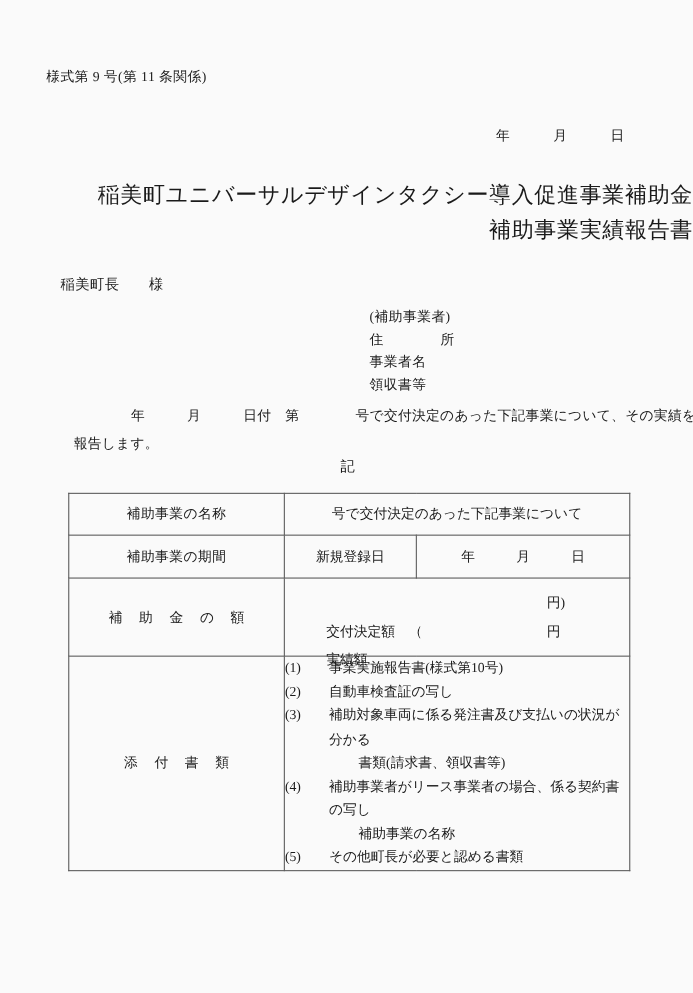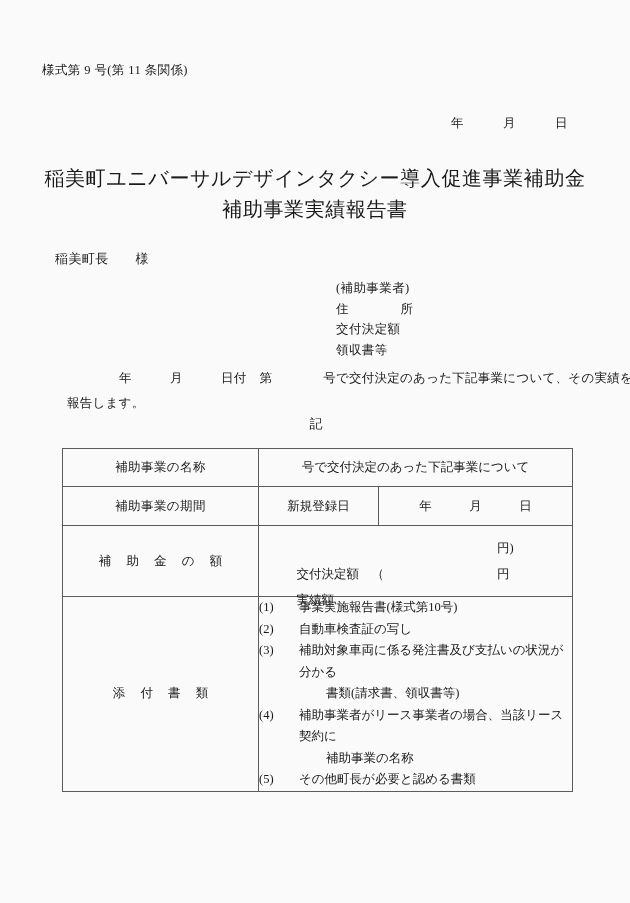--- a/index.html
+++ b/index.html
@@ -48,20 +48,21 @@
     left: 0;
     right: 0;
     top: 163px;
     text-align: center;
   }
   .title-line {
     font-size: 20px;
     line-height: 31px;
     letter-spacing: 0.6px;
     white-space: nowrap;
+    text-align: right;
   }
 
   
   .addressee {
     position: absolute;
     left: 55px;
     top: 250px;
     font-size: 13px;
     white-space: pre;
     letter-spacing: 0.4px;
@@ -197,21 +198,21 @@
   <div class="title-block">
     <div class="title-line">稲美町ユニバーサルデザインタクシー導入促進事業補助金</div>
     <div class="title-line">補助事業実績報告書</div>
   </div>
 
   <div class="addressee">稲美町長　　様</div>
 
   <div class="applicant">
     <div>(補助事業者)</div>
     <div>住　　　　所</div>
-    <div>交付決定額</div>
+    <div>事業者名</div>
     <div>領収書等</div>
   </div>
 
   <div class="body-text">年　　　月　　　日付　第　　　　号で交付決定のあった下記事業について、その実績を報告します。</div>
 
   <div class="ki">記</div>
 
   <table class="form-table">
     <colgroup>
       <col style="width:196px">
@@ -253,21 +254,21 @@
                 <span class="marker">(2)</span>
                 <span class="txt">自動車検査証の写し</span>
               </li>
               <li>
                 <span class="marker">(3)</span>
                 <span class="txt">補助対象車両に係る発注書及び支払いの状況が分かる</span>
                 <span class="cont">書類(請求書、領収書等)</span>
               </li>
               <li>
                 <span class="marker">(4)</span>
-                <span class="txt">補助事業者がリース事業者の場合、当該リース契約に</span>
+                <span class="txt">補助事業者がリース事業者の場合、係る契約書の写し</span>
                 <span class="cont">補助事業の名称</span>
               </li>
               <li>
                 <span class="marker">(5)</span>
                 <span class="txt">その他町長が必要と認める書類</span>
               </li>
             </ol>
         </td>
       </tr>
     </tbody>

